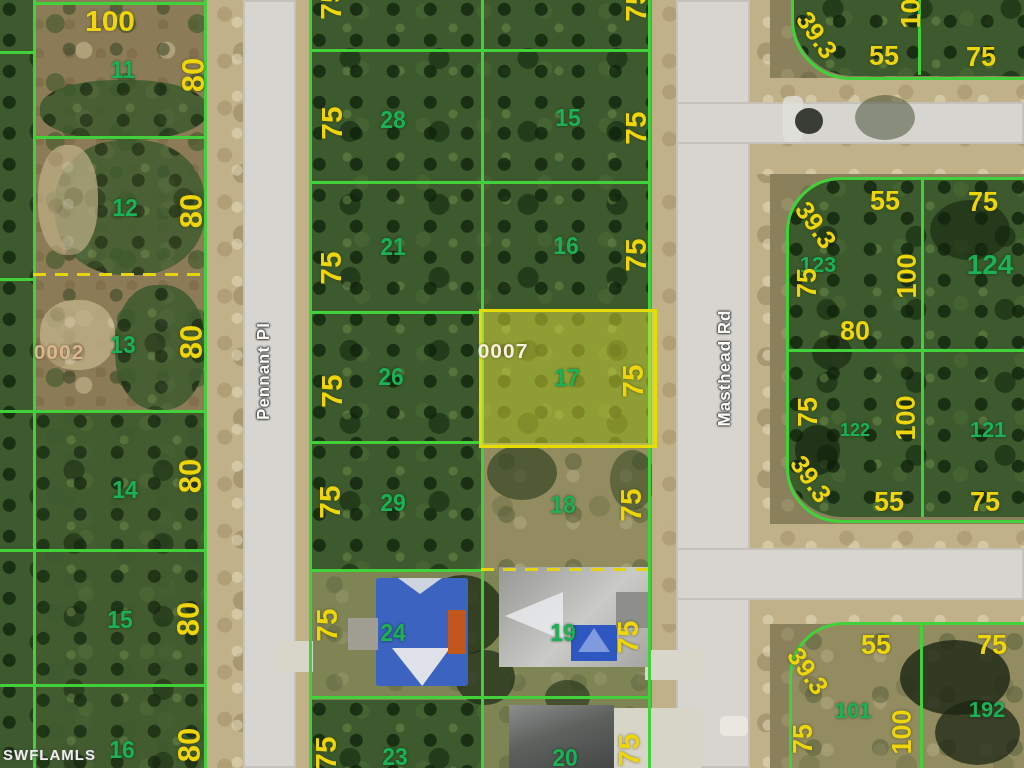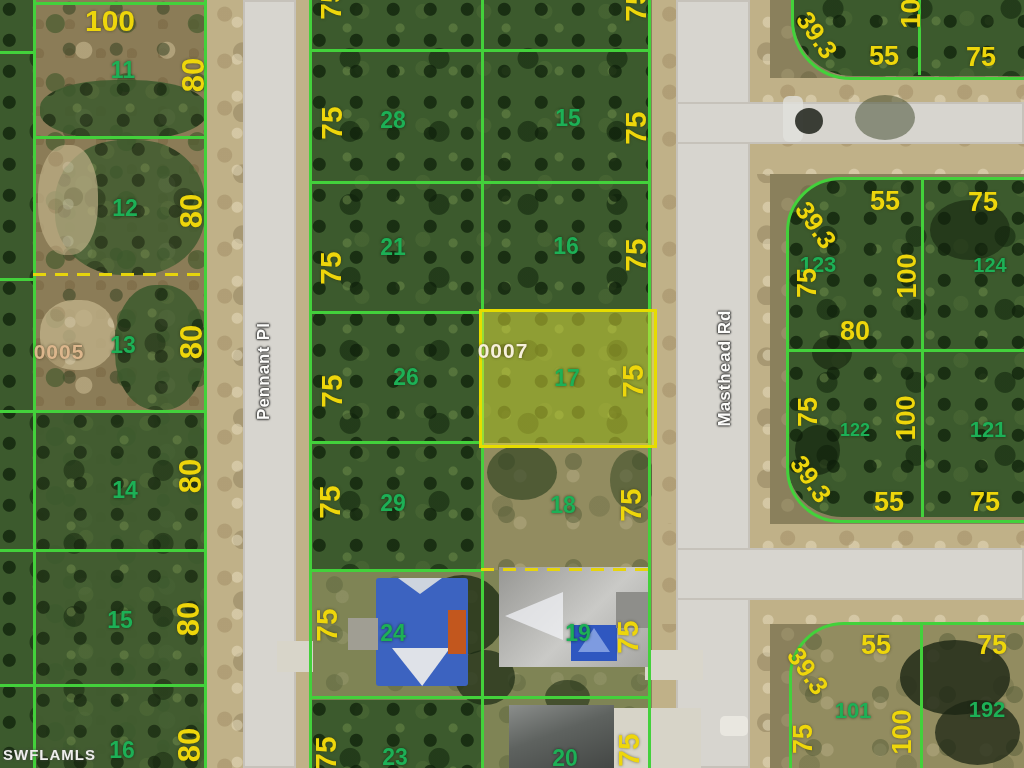--- a/index.html
+++ b/index.html
@@ -185,32 +185,32 @@
 
   <div id="labels-layer" style="left:0;top:0;width:1024px;height:768px;z-index:8;">
       <span class="map-label label-lot" style="left: 123px; top: 70px; transform: translate(-50%, -50%) rotate(0deg);">11</span>
       <span class="map-label label-lot" style="left: 125px; top: 208px; transform: translate(-50%, -50%) rotate(0deg);">12</span>
       <span class="map-label label-lot" style="left: 123px; top: 345px; transform: translate(-50%, -50%) rotate(0deg);">13</span>
       <span class="map-label label-lot" style="left: 125px; top: 490px; transform: translate(-50%, -50%) rotate(0deg);">14</span>
       <span class="map-label label-lot" style="left: 120px; top: 620px; transform: translate(-50%, -50%) rotate(0deg);">15</span>
       <span class="map-label label-lot" style="left: 122px; top: 750px; transform: translate(-50%, -50%) rotate(0deg);">16</span>
       <span class="map-label label-lot" style="left: 393px; top: 120px; transform: translate(-50%, -50%) rotate(0deg);">28</span>
       <span class="map-label label-lot" style="left: 393px; top: 247px; transform: translate(-50%, -50%) rotate(0deg);">21</span>
-      <span class="map-label label-lot" style="left: 406px; top: 377px; transform: translate(-50%, -50%) rotate(0deg);">26</span>
+      <span class="map-label label-lot" style="left: 391px; top: 377px; transform: translate(-50%, -50%) rotate(0deg);">26</span>
       <span class="map-label label-lot" style="left: 393px; top: 503px; transform: translate(-50%, -50%) rotate(0deg);">29</span>
       <span class="map-label label-lot" style="left: 393px; top: 633px; transform: translate(-50%, -50%) rotate(0deg);">24</span>
       <span class="map-label label-lot" style="left: 395px; top: 757px; transform: translate(-50%, -50%) rotate(0deg);">23</span>
       <span class="map-label label-lot" style="left: 568px; top: 118px; transform: translate(-50%, -50%) rotate(0deg);">15</span>
       <span class="map-label label-lot" style="left: 566px; top: 246px; transform: translate(-50%, -50%) rotate(0deg);">16</span>
       <span class="map-label label-lot" style="left: 567px; top: 378px; transform: translate(-50%, -50%) rotate(0deg);">17</span>
       <span class="map-label label-lot" style="left: 563px; top: 505px; transform: translate(-50%, -50%) rotate(0deg);">18</span>
-      <span class="map-label label-lot" style="left: 578px; top: 633px; transform: translate(-50%, -50%) rotate(0deg);">19</span>
+      <span class="map-label label-lot" style="left: 563px; top: 633px; transform: translate(-50%, -50%) rotate(0deg);">19</span>
       <span class="map-label label-lot" style="left: 565px; top: 758px; transform: translate(-50%, -50%) rotate(0deg);">20</span>
       <span class="map-label label-lot" style="left: 818px; top: 265px; font-size: 22px; transform: translate(-50%, -50%) rotate(0deg);">123</span>
-      <span class="map-label label-lot" style="left: 990px; top: 265px; font-size: 20px; transform: translate(-50%, -50%) rotate(0deg);">124</span>
+      <span class="map-label label-lot" style="left: 990px; top: 265px; font-size: 28px; transform: translate(-50%, -50%) rotate(0deg);">124</span>
       <span class="map-label label-lot" style="left: 855px; top: 430px; font-size: 18px; transform: translate(-50%, -50%) rotate(0deg);">122</span>
       <span class="map-label label-lot" style="left: 988px; top: 430px; font-size: 22px; transform: translate(-50%, -50%) rotate(0deg);">121</span>
       <span class="map-label label-lot" style="left: 853px; top: 711px; font-size: 22px; transform: translate(-50%, -50%) rotate(0deg);">101</span>
       <span class="map-label label-lot" style="left: 987px; top: 710px; font-size: 22px; transform: translate(-50%, -50%) rotate(0deg);">192</span>
       <span class="map-label label-dim" style="left: 110px; top: 21px; transform: translate(-50%, -50%) rotate(0deg);">100</span>
       <span class="map-label label-dim" style="left: 193px; top: 75px; font-size: 31px; transform: translate(-50%, -50%) rotate(-90deg);">80</span>
       <span class="map-label label-dim" style="left: 191px; top: 211px; font-size: 31px; transform: translate(-50%, -50%) rotate(-90deg);">80</span>
       <span class="map-label label-dim" style="left: 191px; top: 342px; font-size: 31px; transform: translate(-50%, -50%) rotate(-90deg);">80</span>
       <span class="map-label label-dim" style="left: 190px; top: 476px; font-size: 31px; transform: translate(-50%, -50%) rotate(-90deg);">80</span>
       <span class="map-label label-dim" style="left: 188px; top: 619px; font-size: 31px; transform: translate(-50%, -50%) rotate(-90deg);">80</span>
@@ -242,20 +242,20 @@
       <span class="map-label label-dim" style="left: 808px; top: 412px; font-size: 27px; transform: translate(-50%, -50%) rotate(-90deg);">75</span>
       <span class="map-label label-dim" style="left: 906px; top: 418px; font-size: 27px; transform: translate(-50%, -50%) rotate(-90deg);">100</span>
       <span class="map-label label-dim" style="left: 811px; top: 479px; font-size: 26px; transform: translate(-50%, -50%) rotate(55deg);">39.3</span>
       <span class="map-label label-dim" style="left: 889px; top: 502px; font-size: 27px; transform: translate(-50%, -50%) rotate(0deg);">55</span>
       <span class="map-label label-dim" style="left: 985px; top: 502px; font-size: 27px; transform: translate(-50%, -50%) rotate(0deg);">75</span>
       <span class="map-label label-dim" style="left: 876px; top: 645px; font-size: 27px; transform: translate(-50%, -50%) rotate(0deg);">55</span>
       <span class="map-label label-dim" style="left: 992px; top: 645px; font-size: 27px; transform: translate(-50%, -50%) rotate(0deg);">75</span>
       <span class="map-label label-dim" style="left: 808px; top: 671px; font-size: 26px; transform: translate(-50%, -50%) rotate(55deg);">39.3</span>
       <span class="map-label label-dim" style="left: 902px; top: 732px; font-size: 27px; transform: translate(-50%, -50%) rotate(-90deg);">100</span>
       <span class="map-label label-dim" style="left: 803px; top: 739px; font-size: 27px; transform: translate(-50%, -50%) rotate(-90deg);">75</span>
-      <span class="map-label label-pid" style="left: 59px; top: 351px; color: rgb(220, 182, 140); transform: translate(-50%, -50%) rotate(0deg);">0005</span>
+      <span class="map-label label-pid" style="left: 59px; top: 351px; color: rgb(220, 182, 140); transform: translate(-50%, -50%) rotate(0deg);">0002</span>
       <span class="map-label label-pid" style="left: 503px; top: 350px; color: rgb(247, 240, 218); transform: translate(-50%, -50%) rotate(0deg);">0007</span>
       <span class="map-label label-street" style="left: 263px; top: 371px; transform: translate(-50%, -50%) rotate(-90deg);">Pennant Pl</span>
       <span class="map-label label-street" style="left: 724px; top: 368px; transform: translate(-50%, -50%) rotate(-90deg);">Masthead Rd</span>
     </div>
 
   <div class="watermark" style="left:3px;top:746px;">SWFLAMLS</div>
 </div>
 
 </body></html>

